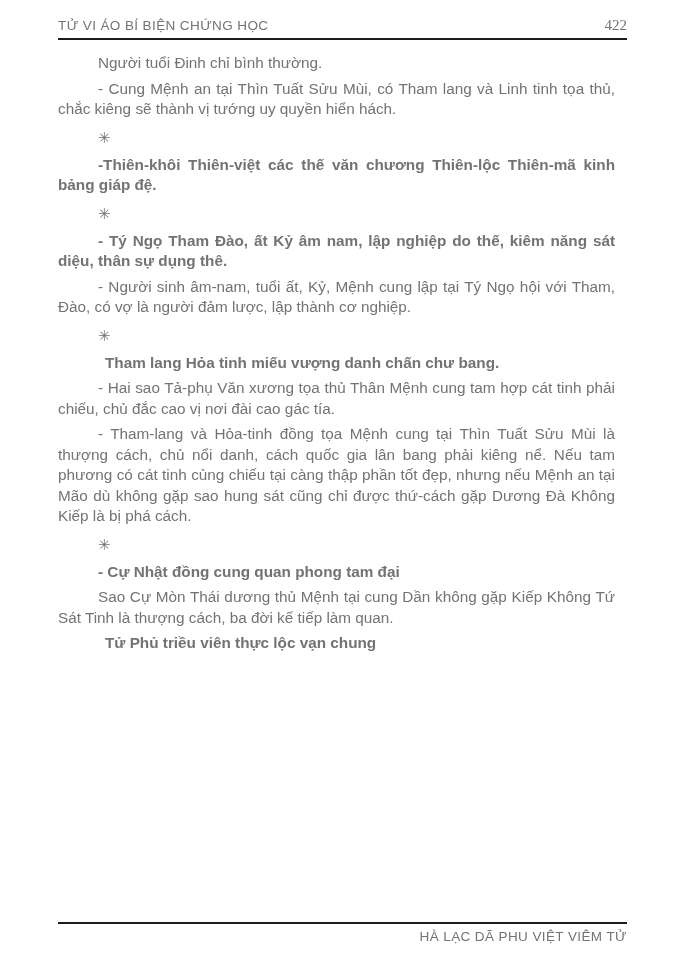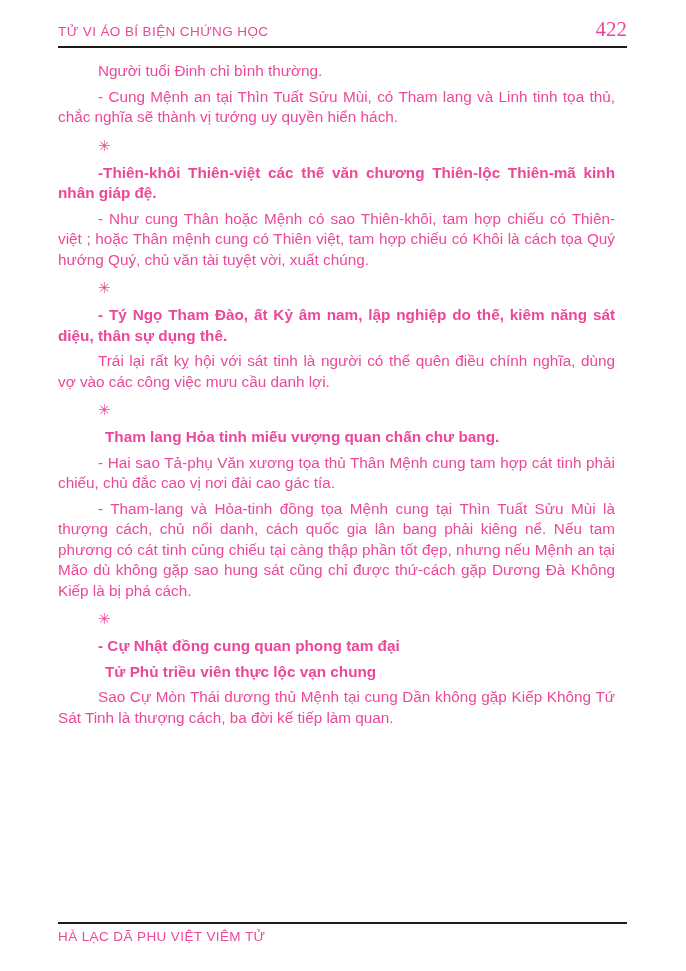--- a/index.html
+++ b/index.html
@@ -5,41 +5,41 @@
   html, body {
     margin: 0;
     padding: 0;
     background: #ffffff;
   }
   .page {
     position: relative;
     width: 686px;
     height: 971px;
     background: #ffffff;
-    color: #ec4899;
+    color: #737373;
     font-family: "Liberation Sans", sans-serif;
     box-sizing: border-box;
     overflow: hidden;
   }
   
   .page-header {
     padding: 17px 59px 0 58px;
   }
   .header-row {
     display: flex;
     justify-content: space-between;
     align-items: baseline;
   }
   .header-title {
     font-size: 13.5px;
     letter-spacing: 0.4px;
   }
   .header-page-number {
     font-family: "Liberation Serif", serif;
-    font-size: 21px;
+    font-size: 15px;
   }
   .header-rule {
     margin-top: 4px;
     border-bottom: 2px solid #1b1b1b;
   }
   
   .page-body {
     padding: 13px 59px 0 58px;
     font-size: 15.3px;
     line-height: 20.5px;
@@ -67,20 +67,21 @@
     font-size: 15px;
     margin: 9px 0 8px 0;
     line-height: 18px;
   }
   
   .page-footer {
     position: absolute;
     left: 58px;
     right: 59px;
     top: 922px;
+    text-align: right;
   }
   .footer-rule {
     border-top: 2px solid #1b1b1b;
   }
   .footer-text {
     display: block;
     margin-top: 5px;
     font-size: 13.5px;
     letter-spacing: 0.4px;
   }
@@ -94,35 +95,34 @@
     <div class="header-row">
       <span class="header-title">TỬ VI ÁO BÍ BIỆN CHỨNG HỌC</span>
       <span class="header-page-number">422</span>
     </div>
     <div class="header-rule"></div>
   </header>
 
   <main class="page-body">
 
   <p class="blk p">Người tuổi Đinh chỉ bình thường.</p>
-      <p class="blk p">- Cung Mệnh an tại Thìn Tuất Sửu Mùi, có Tham lang và Linh tinh tọa thủ, chắc nghĩa sẽ thành vị tướng uy quyền hiển hách.</p>
+      <p class="blk p">- Cung Mệnh an tại Thìn Tuất Sửu Mùi, có Tham lang và Linh tinh tọa thủ, chắc kiêng sẽ thành vị tướng uy quyền hiển hách.</p>
       <p class="blk star">✳</p>
-      <p class="blk h">-Thiên-khôi Thiên-việt các thế văn chương Thiên-lộc Thiên-mã kinh nhân giáp đệ.</p>
-      <p class="blk p">- Như cung Thân hoặc Mệnh có sao Thiên-khôi, tam hợp chiếu có Thiên-việt ; hoặc Thân mệnh cung có Thiên việt, tam hợp chiếu có Khôi là cách tọa Quý hướng Quý, chủ văn tài tuyệt vời, xuất chúng.</p>
+      <p class="blk h">-Thiên-khôi Thiên-việt các thế văn chương Thiên-lộc Thiên-mã kinh bảng giáp đệ.</p>
       <p class="blk star">✳</p>
       <p class="blk h">- Tý Ngọ Tham Đào, ất Kỷ âm nam, lập nghiệp do thế, kiêm năng sát diệu, thân sự dụng thê.</p>
-      <p class="blk p">Trái lại rất kỵ hội với sát tinh là người có thể quên điều chính nghĩa, dùng vợ vào các công việc mưu cầu danh lợi.</p>
+      <p class="blk p">- Người sinh âm-nam, tuổi ất, Kỷ, Mệnh cung lập tại Tý Ngọ hội với Tham, Đào, có vợ là người đảm lược, lập thành cơ nghiệp.</p>
       <p class="blk star">✳</p>
-      <p class="blk h2">Tham lang Hỏa tinh miếu vượng quan chấn chư bang.</p>
+      <p class="blk h2">Tham lang Hỏa tinh miếu vượng danh chấn chư bang.</p>
       <p class="blk p">- Hai sao Tả-phụ Văn xương tọa thủ Thân Mệnh cung tam hợp cát tinh phải chiếu, chủ đắc cao vị nơi đài cao gác tía.</p>
       <p class="blk p">- Tham-lang và Hỏa-tinh đồng tọa Mệnh cung tại Thìn Tuất Sửu Mùi là thượng cách, chủ nổi danh, cách quốc gia lân bang phải kiêng nể. Nếu tam phương có cát tinh củng chiếu tại càng thập phần tốt đẹp, nhưng nếu Mệnh an tại Mão dù không gặp sao hung sát cũng chỉ được thứ-cách gặp Dương Đà Không Kiếp là bị phá cách.</p>
       <p class="blk star">✳</p>
       <p class="blk h">- Cự Nhật đồng cung quan phong tam đại</p>
+      <p class="blk p">Sao Cự Mòn Thái dương thủ Mệnh tại cung Dần không gặp Kiếp Không Tứ Sát Tinh là thượng cách, ba đời kế tiếp làm quan.</p>
       <p class="blk h2">Tử Phủ triều viên thực lộc vạn chung</p>
-      <p class="blk p">Sao Cự Mòn Thái dương thủ Mệnh tại cung Dần không gặp Kiếp Không Tứ Sát Tinh là thượng cách, ba đời kế tiếp làm quan.</p>
     </main>
 
   <footer class="page-footer">
     <div class="footer-rule"></div>
     <span class="footer-text">HÀ LẠC DÃ PHU VIỆT VIÊM TỬ</span>
   </footer>
 
 </div>
 
 </body></html>

